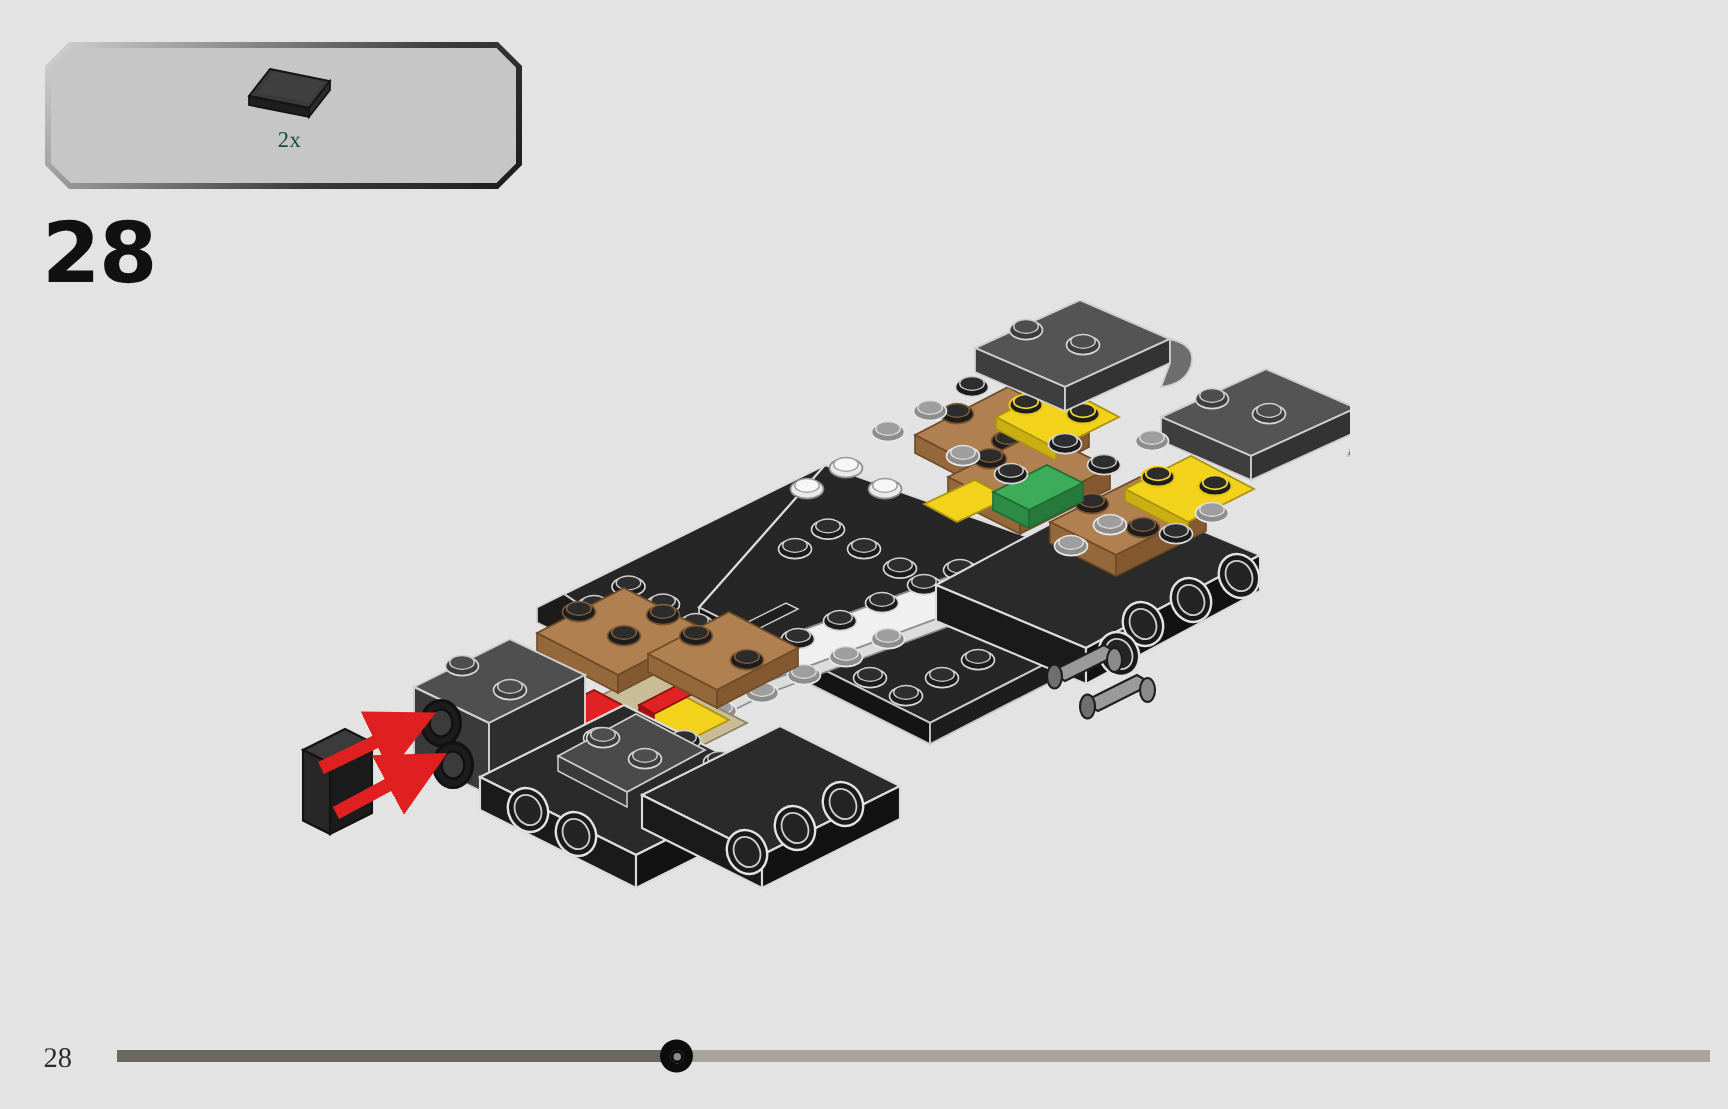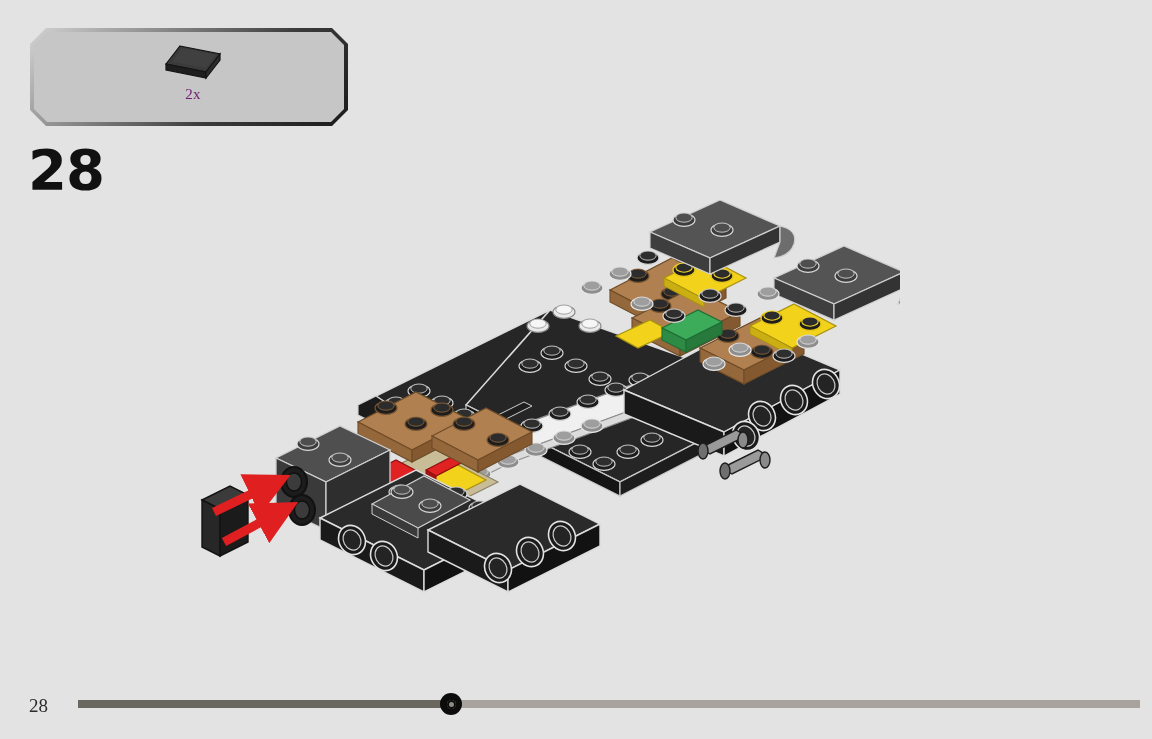--- a/index.html
+++ b/index.html
@@ -30,21 +30,21 @@
     position:absolute;left:4px;top:4px;width:310px;height:90px;
     background:#c6c6c6;
     -webkit-clip-path:polygon(13px 0,297px 0,310px 13px,310px 77px,297px 90px,13px 90px,0 77px,0 13px);
     clip-path:polygon(13px 0,297px 0,310px 13px,310px 77px,297px 90px,13px 90px,0 77px,0 13px);
   }
   #part-figure{
     position:absolute;left:128px;top:12px;width:70px;height:46px;
   }
   #part-qty{
     position:absolute;left:118px;top:58px;width:90px;
-    text-align:center;font-size:15px;color:#701a75;
+    text-align:center;font-size:15px;color:#14532d;
     letter-spacing:.3px;
   }
 
   
   #step-number{
     position:absolute;left:28px;top:142px;
     font-family:"DejaVu Sans", sans-serif;
     font-size:56px;font-weight:bold;color:#111;
     line-height:1;letter-spacing:-1px;
   }

